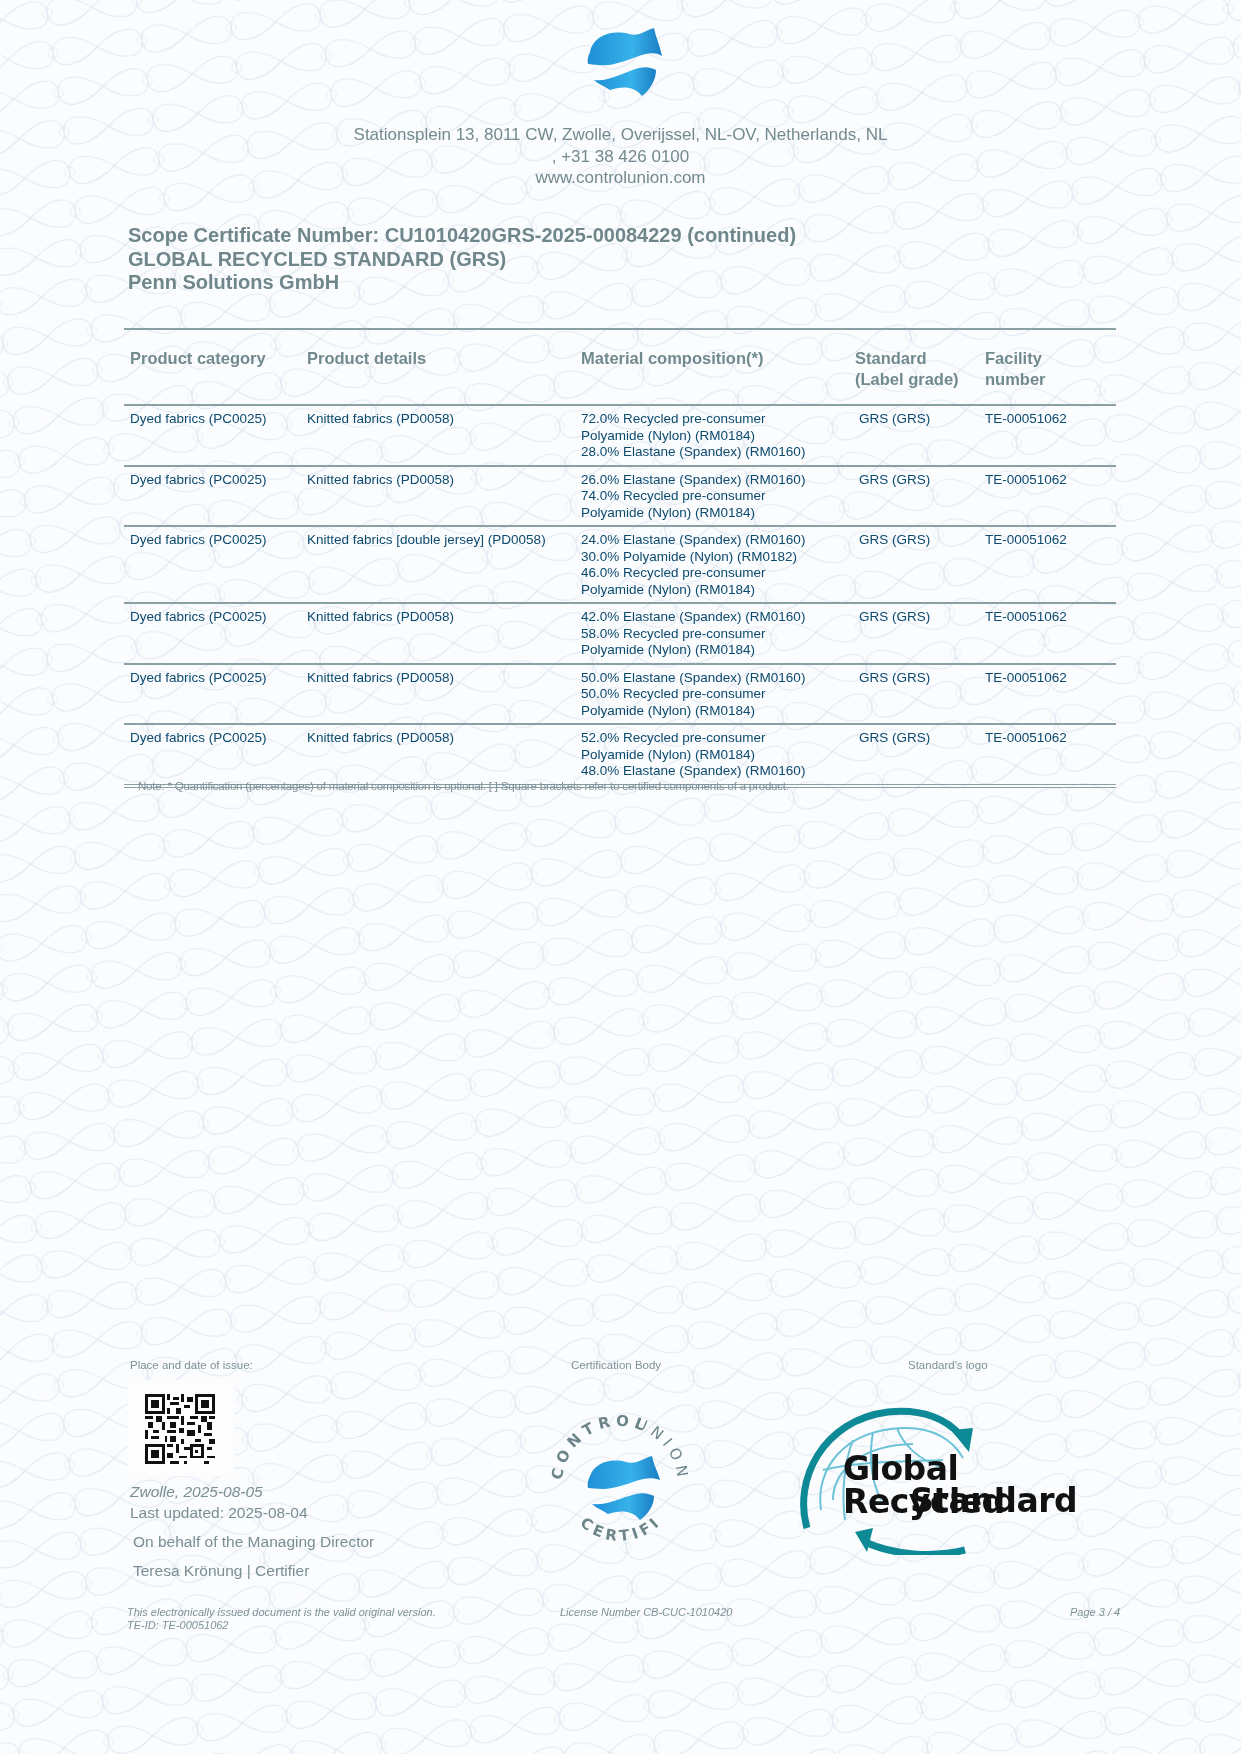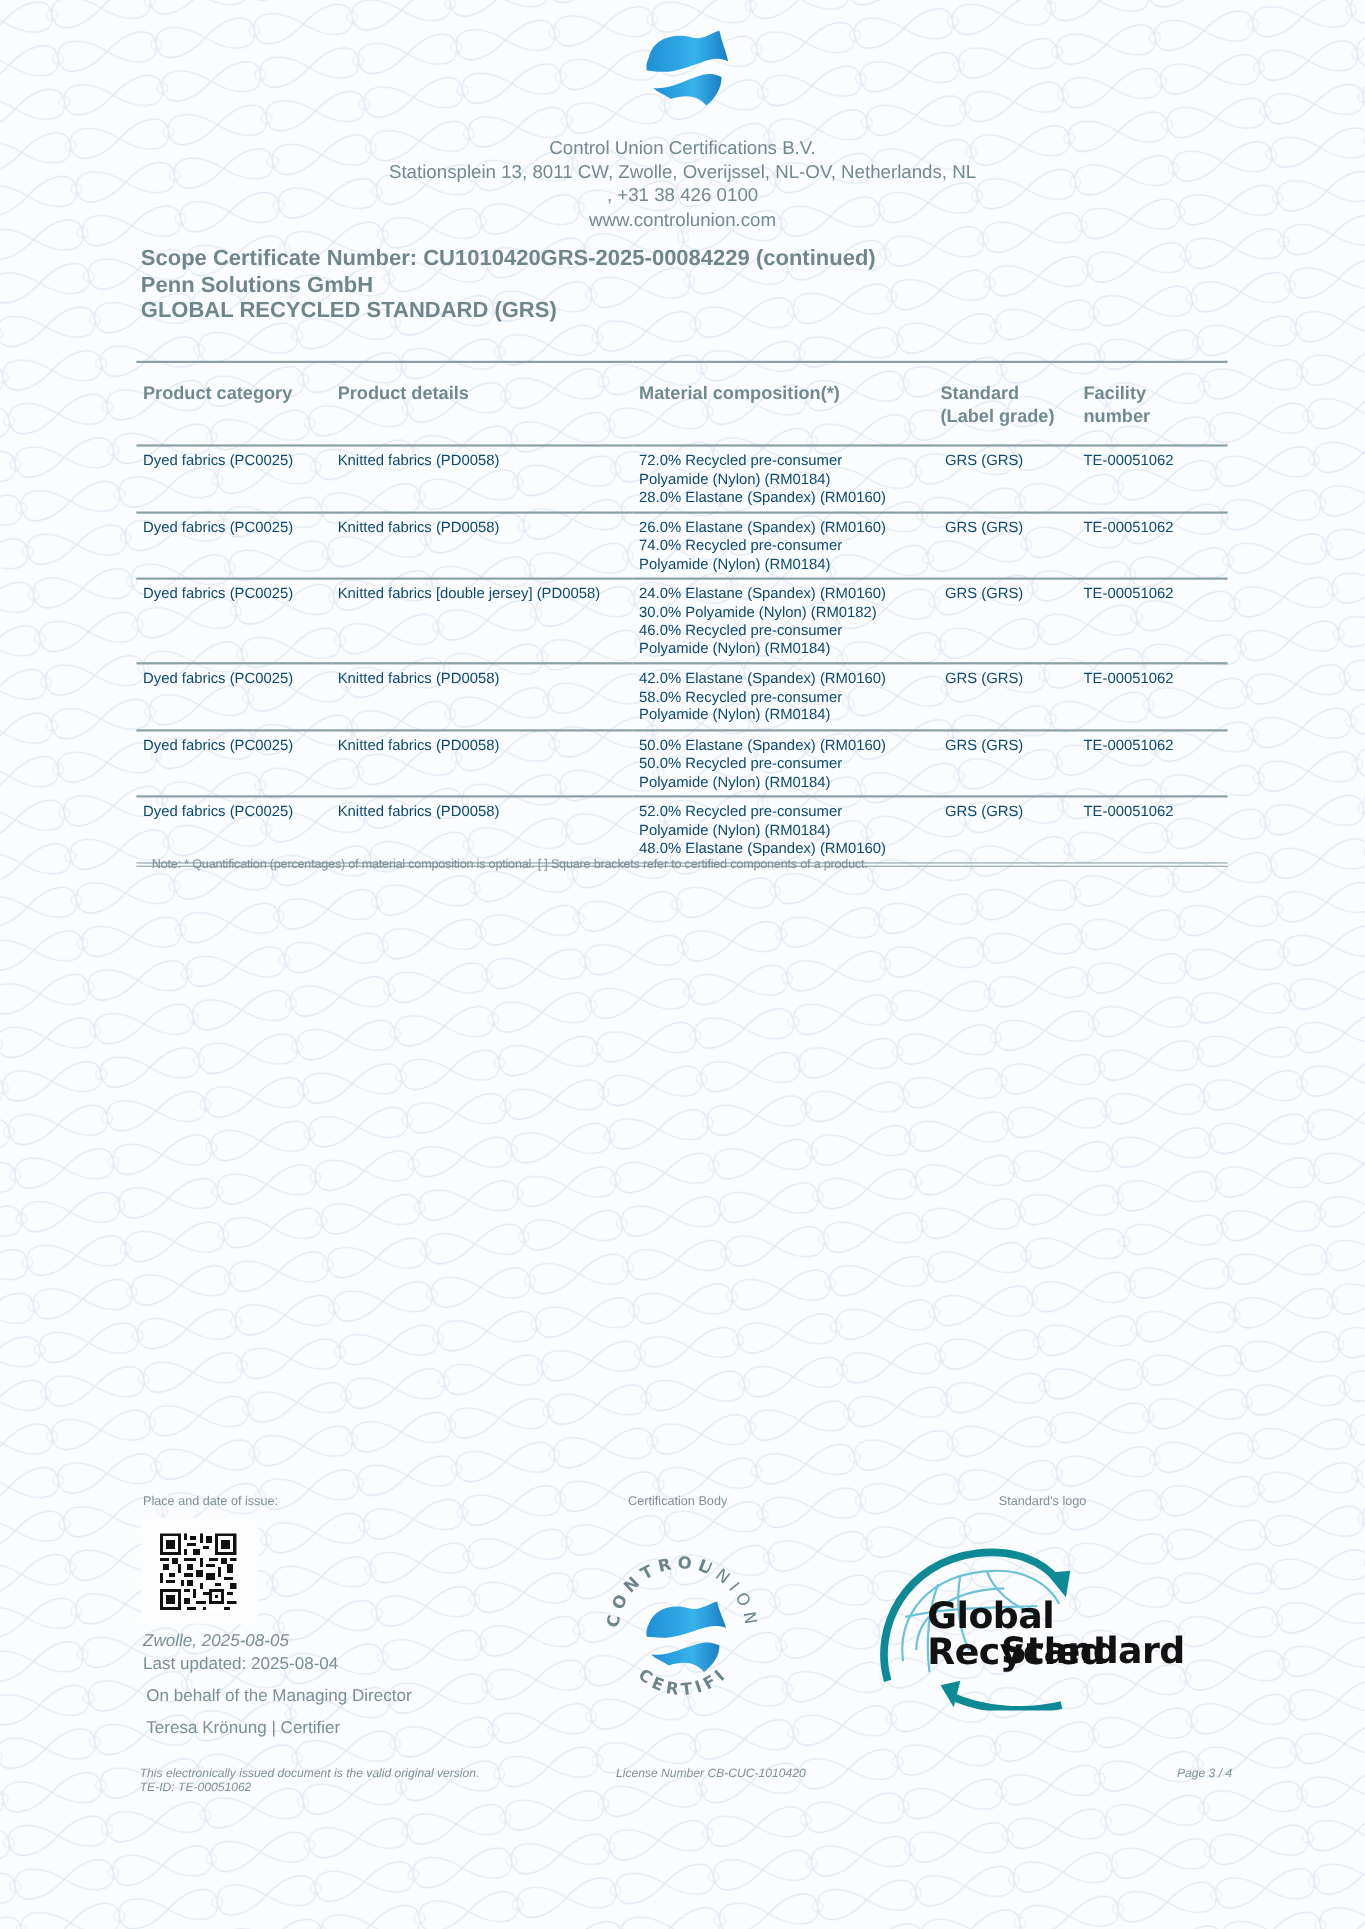--- a/index.html
+++ b/index.html
@@ -90,30 +90,29 @@
         <stop offset="0" stop-color="#1f8fd6"></stop>
         <stop offset="0.6" stop-color="#37b2ea"></stop>
         <stop offset="1" stop-color="#1b7ec4"></stop>
       </linearGradient>
     </defs>
     <path d="M6 28 C 10 10, 30 6, 45 10 C 55 13, 62 6, 70 4 C 72 14, 76 22, 78 32 C 65 24, 50 36, 30 40 C 18 43, 8 40, 4 40 C 3 36, 4 32, 6 28 Z" fill="url(#blueg)"></path>
     <path d="M10 56 C 25 58, 40 48, 55 44 C 63 42, 68 44, 72 46 C 72 56, 66 66, 58 72 C 50 62, 38 62, 26 66 C 20 62, 14 60, 10 56 Z" fill="url(#blueg)"></path>
   </svg>
 
   <div class="header-block">
-    <div>Control Union Certifications B.V.</div>
     <div>Stationsplein 13, 8011 CW, Zwolle, Overijssel, NL-OV, Netherlands, NL</div>
     <div>, +31 38 426 0100</div>
     <div>www.controlunion.com</div>
   </div>
 
   <div class="scope">
     <div>Scope Certificate Number: CU1010420GRS-2025-00084229 (continued)</div>
+    <div>GLOBAL RECYCLED STANDARD (GRS)</div>
     <div>Penn Solutions GmbH</div>
-    <div>GLOBAL RECYCLED STANDARD (GRS)</div>
   </div>
 
   <table class="products">
     <thead>
       <tr>
         <th class="col1">Product category</th>
         <th class="col2">Product details</th>
         <th class="col3">Material composition(*)</th>
         <th class="col4">
           <div>Standard</div>

